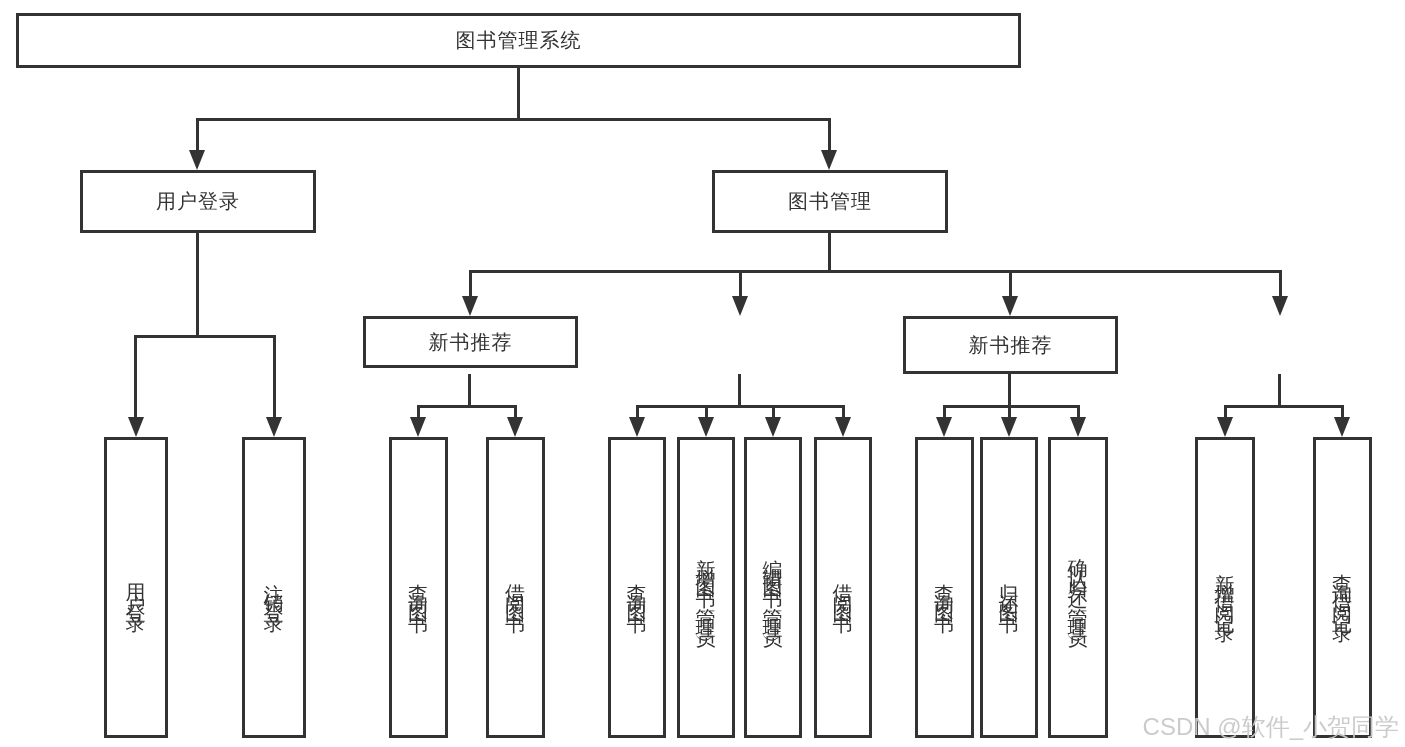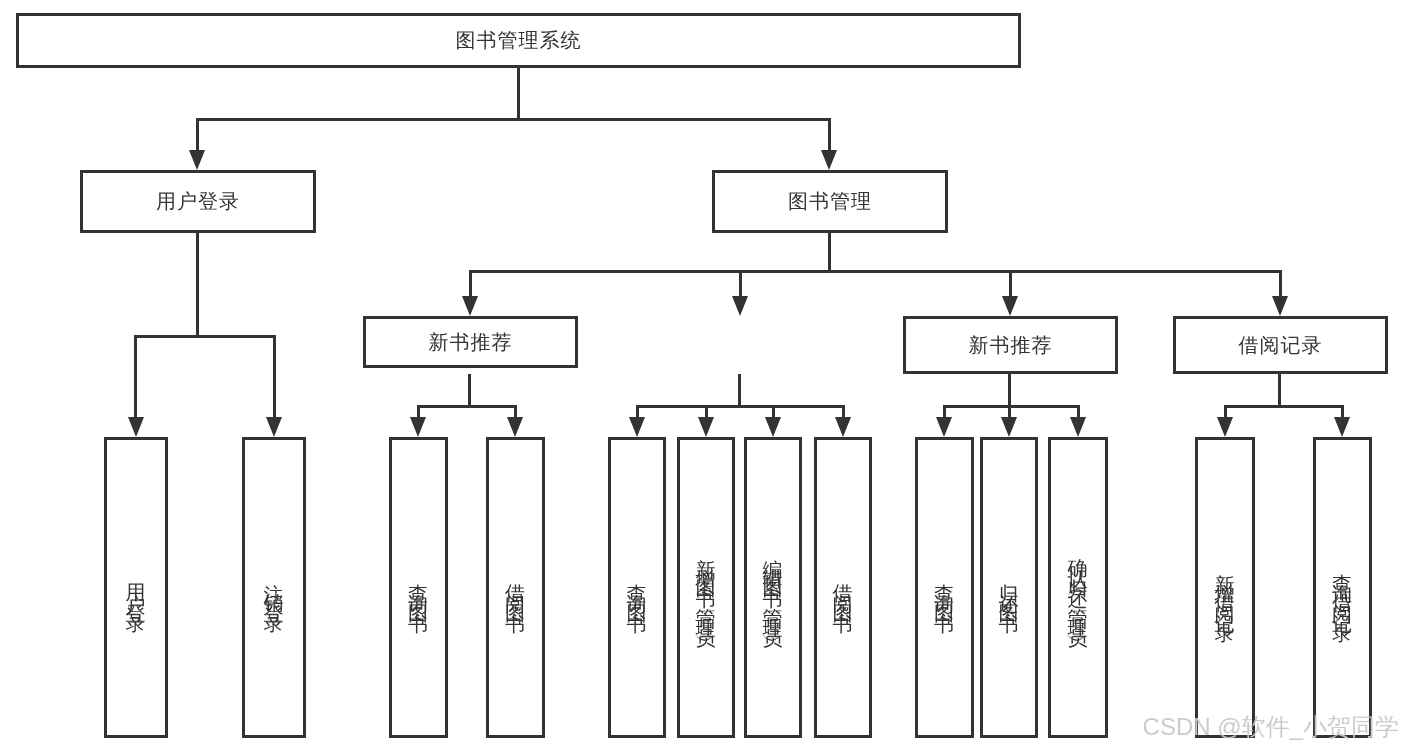--- a/index.html
+++ b/index.html
@@ -109,23 +109,20 @@
   <div class="head" style="left:1002px; top:296px;"></div>
   <div class="line" style="left:1279px; top:270px; width:3px; height:26px;"></div>
   <div class="head" style="left:1272px; top:296px;"></div>
 
   <div class="box" style="left:363px; top:316px; width:215px; height:52px;">
     <span>新书推荐</span>
   </div>
   <div class="box" style="left:903px; top:316px; width:215px; height:58px;">
     <span>新书推荐</span>
   </div>
-  <div class="box" style="left:1173px; top:316px; width:215px; height:58px;">
-    <span>借阅记录</span>
-  </div>
 
   <div class="line" style="left:468px; top:374px; width:3px; height:33px;"></div>
   <div class="line" style="left:417px; top:405px; width:100px; height:3px;"></div>
   <div class="line" style="left:417px; top:405px; width:3px; height:12px;"></div>
   <div class="head" style="left:410px; top:417px;"></div>
   <div class="line" style="left:514px; top:405px; width:3px; height:12px;"></div>
   <div class="head" style="left:507px; top:417px;"></div>
 
   <div class="line" style="left:738px; top:374px; width:3px; height:33px;"></div>
   <div class="line" style="left:636px; top:405px; width:209px; height:3px;"></div>

